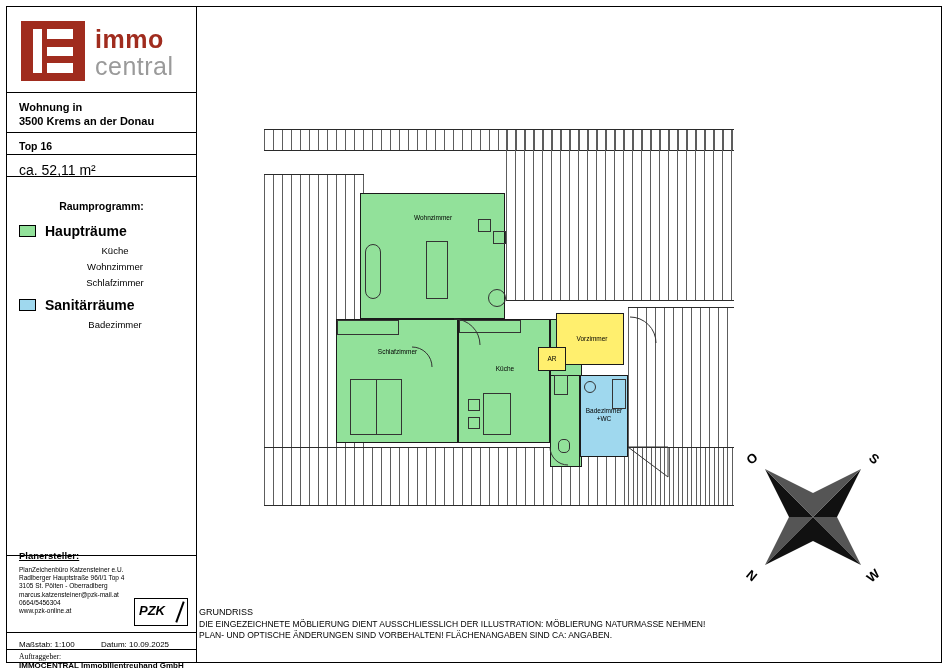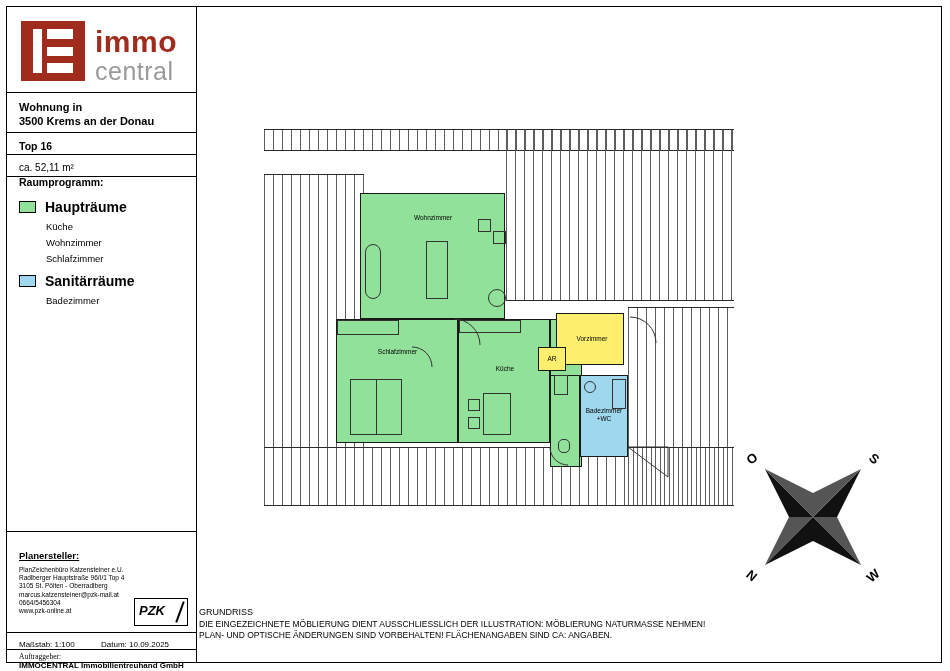--- a/index.html
+++ b/index.html
@@ -9,31 +9,31 @@
   .sidebar{position:absolute;left:7px;top:7px;width:190px;height:655px;border-right:1px solid #000;box-sizing:border-box;}
 
   
   .logo-box{position:absolute;left:0;top:0;width:189px;height:86px;border-bottom:1px solid #000;box-sizing:border-box;}
   .logo-mark{position:absolute;left:14px;top:14px;width:64px;height:60px;background:#a02c1e;}
   .logo-mark .bar1{position:absolute;left:12px;top:8px;width:9px;height:44px;background:#fff;}
   .logo-mark .bar2{position:absolute;left:26px;top:8px;width:26px;height:10px;background:#fff;}
   .logo-mark .bar3{position:absolute;left:26px;top:26px;width:26px;height:9px;background:#fff;}
   .logo-mark .bar4{position:absolute;left:26px;top:42px;width:26px;height:10px;background:#fff;}
   .logo-text{position:absolute;left:88px;top:20px;line-height:1;}
-  .logo-text .l1{font-size:30px;font-weight:bold;color:#a02c1e;letter-spacing:.5px;}
+  .logo-text .l1{font-size:25px;font-weight:bold;color:#a02c1e;letter-spacing:.5px;}
   .logo-text .l2{font-size:25px;color:#9a9a9a;letter-spacing:.5px;margin-top:2px;}
 
   .sb-block{position:absolute;left:0;width:189px;border-bottom:1px solid #000;box-sizing:border-box;padding:7px 12px;}
   .b-title{top:86px;height:40px;}
   .b-title .t1{font-size:11px;font-weight:bold;line-height:14px;}
   .b-top{top:126px;height:22px;}
   .b-top .t2{font-size:10.5px;font-weight:bold;}
   .b-area{top:148px;height:22px;}
-  .b-area .t3{font-size:10px;}
-  .b-prog{top:160px;height:365px;padding-top:9px;}
+  .b-area .t3{font-size:14px;}
+  .b-prog{top:184px;height:365px;padding-top:9px;text-align:center;}
   .prog-title{font-size:10.5px;font-weight:bold;margin-bottom:11px;}
   .legend-row{display:flex;align-items:center;margin-bottom:6px;}
   .swatch{width:17px;height:12px;border:1px solid #000;margin-right:9px;box-sizing:border-box;}
   .legend-label{font-size:14px;font-weight:bold;}
   .sub-item{font-size:9.5px;margin:0 0 5px 27px;}
   .grp{margin-bottom:9px;}
 
   
   .b-plan{top:535px;height:91px;padding-top:8px;}
   .plan-title{font-size:9.5px;font-weight:bold;text-decoration:underline;margin-bottom:5px;}

